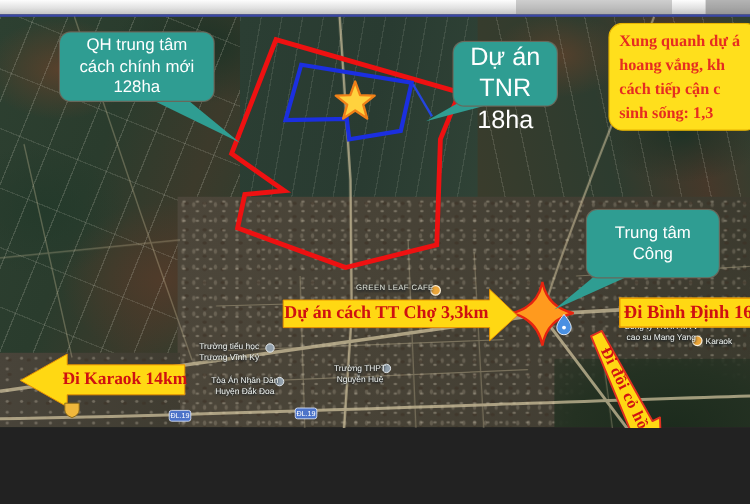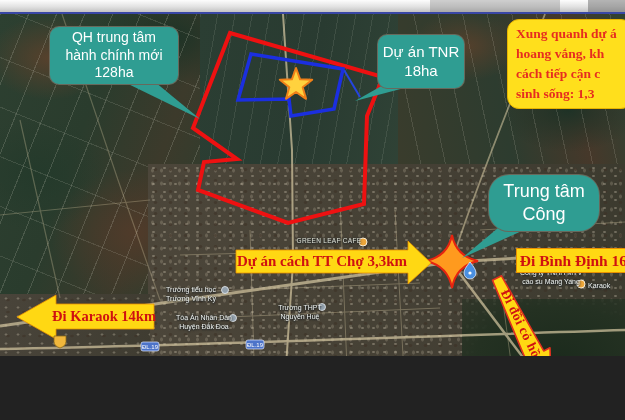--- a/index.html
+++ b/index.html
@@ -165,28 +165,28 @@
     <g>
       <rect x="0" y="396" width="625" height="2" fill="#f6c544"></rect>
       <rect x="0" y="398" width="625" height="8" fill="#2c4f52"></rect>
       <rect x="0" y="406" width="625" height="2" fill="#f6c544"></rect>
       <rect x="0" y="408" width="625" height="12" fill="url(#tripat)"></rect>
     </g>
   </svg>
 
   <div class="callout" style="left:49px;top:26px;width:128px;height:57px;font-size:14px;">
     <div>QH trung tâm</div>
-    <div>hành chính mới</div>
+    <div>cách chính mới</div>
     <div>128ha</div>
   </div>
-  <div class="callout" style="left:377px;top:34px;width:86px;height:53px;font-size:15px;">
+  <div class="callout" style="left:377px;top:34px;width:86px;height:53px;font-size:21px;justify-content:space-between;">
     <div>Dự án TNR</div>
     <div>18ha</div>
   </div>
-  <div class="callout" style="left:488px;top:174px;width:110px;height:56px;font-size:18px;border-radius:21px;">
+  <div class="callout" style="left:488px;top:174px;width:110px;height:56px;font-size:14px;">
     <div>Trung tâm</div>
     <div>Công</div>
   </div>
 
   <div id="infobox">
     <div>Xung quanh dự á</div>
     <div>hoang vắng, kh</div>
     <div>cách tiếp cận c</div>
     <div>sinh sống: 1,3</div>
   </div>

